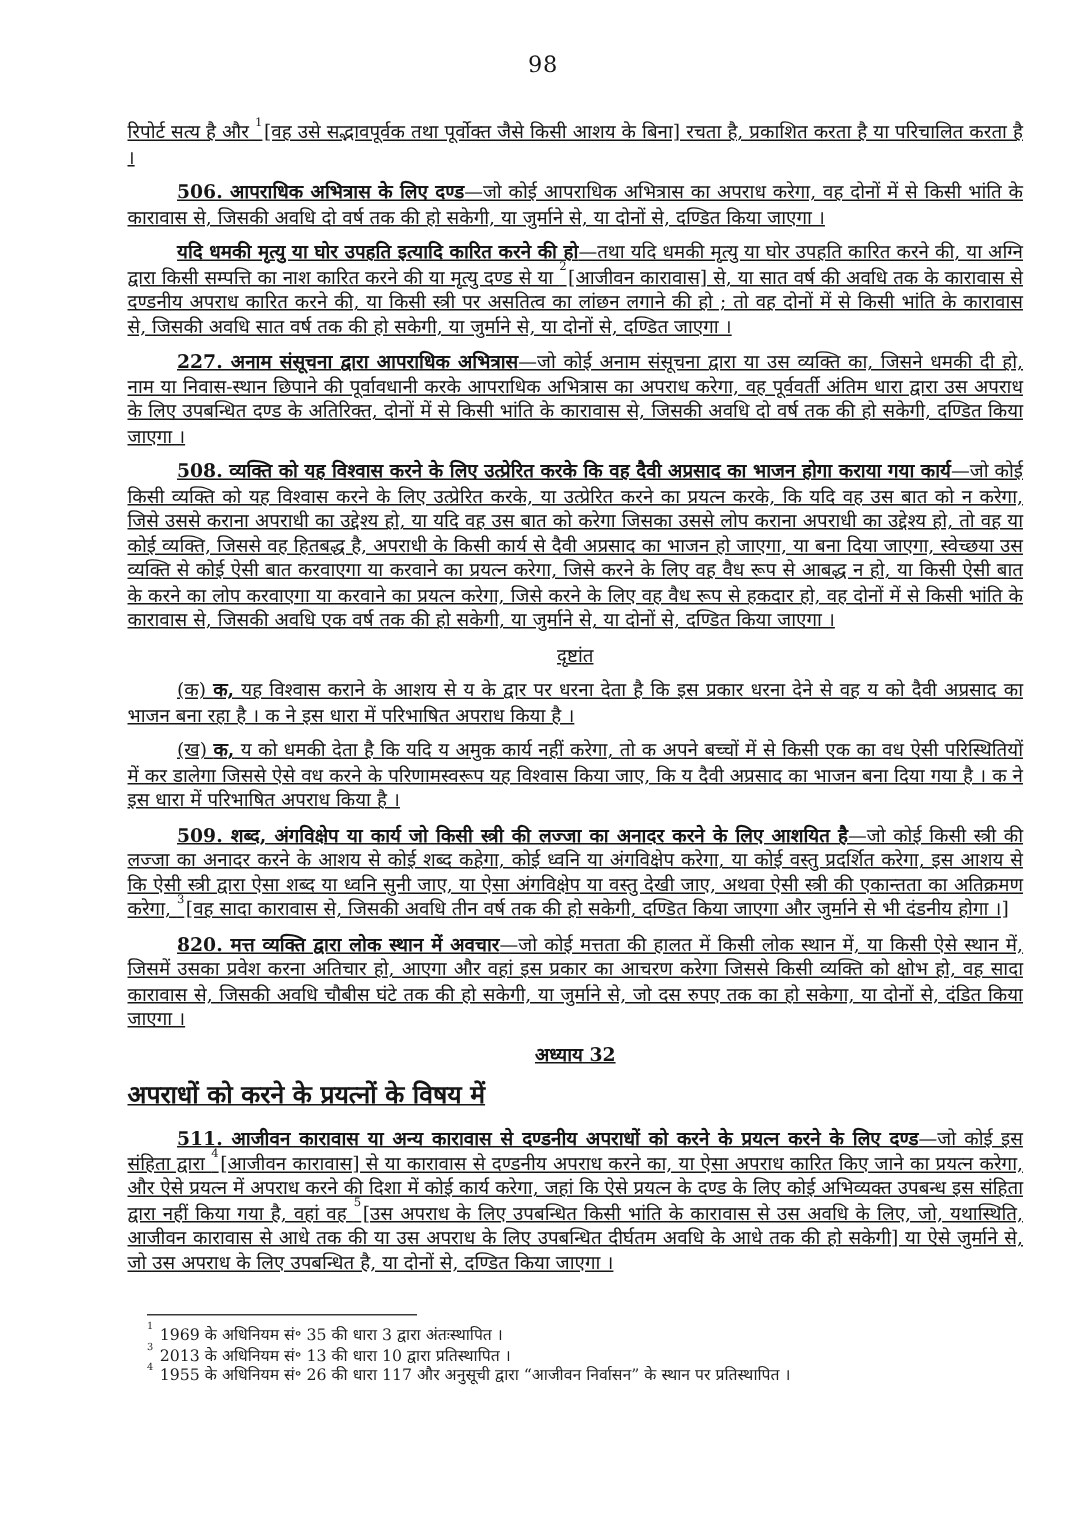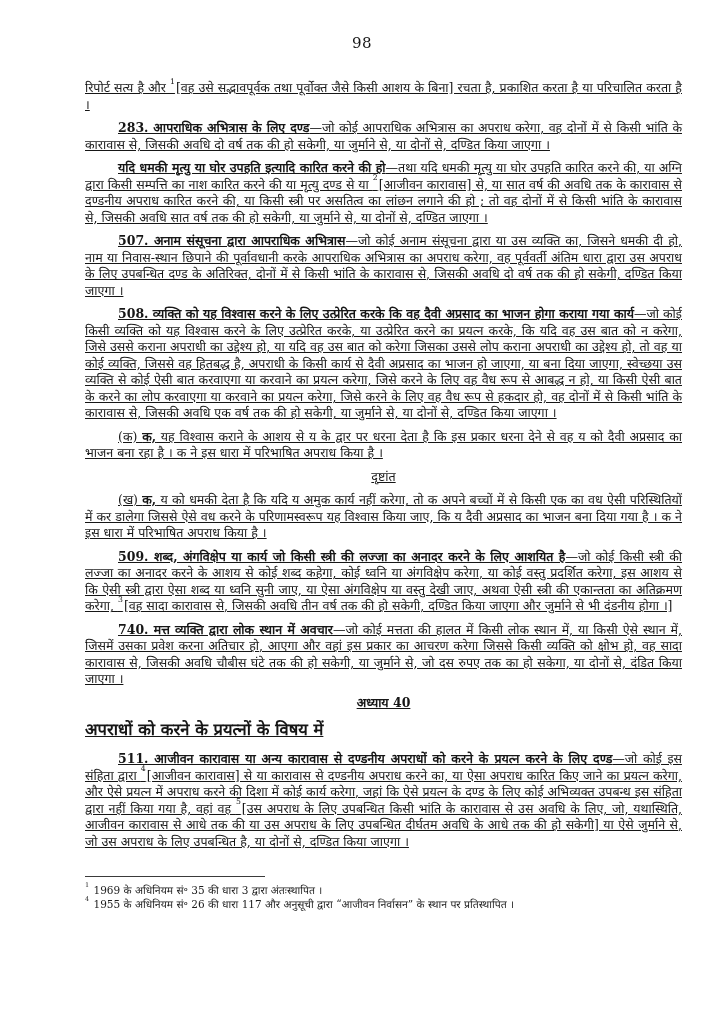--- a/index.html
+++ b/index.html
@@ -57,21 +57,21 @@
   sup {
     font-size: 0.62em;
     line-height: 0;
     position: relative;
     top: -0.4em;
     margin-right: 1px;
   }
   .footnote-block {
     position: absolute;
     top: 876px;
-    left: 85px;
+    left: 98px;
     width: 597px;
   }
   .footnote-rule {
     width: 180px;
     height: 0;
     border-top: 1.2px solid #3a3a3a;
     margin-bottom: 7px;
   }
   .footnote {
     font-size: 10.5px;
@@ -81,34 +81,35 @@
   }
 </style>
 </head>
 <body>
 
 <div class="page">
   <div class="page-number">98</div>
 
   <div class="content" id="content">
       <p class="para">रिपोर्ट सत्य है और <sup>1</sup>[वह उसे सद्भावपूर्वक तथा पूर्वोक्त जैसे किसी आशय के बिना] रचता है, प्रकाशित करता है या परिचालित करता है ।</p>
-      <p class="para indent"><b>283. आपराधिक अभित्रास के लिए दण्ड</b>—जो कोई आपराधिक अभित्रास का अपराध करेगा, वह दोनों में से किसी भांति के कारावास से, जिसकी अवधि दो वर्ष तक की हो सकेगी, या जुर्माने से, या दोनों से, दण्डित किया जाएगा ।</p>
+      <p class="para indent"><b>506. आपराधिक अभित्रास के लिए दण्ड</b>—जो कोई आपराधिक अभित्रास का अपराध करेगा, वह दोनों में से किसी भांति के कारावास से, जिसकी अवधि दो वर्ष तक की हो सकेगी, या जुर्माने से, या दोनों से, दण्डित किया जाएगा ।</p>
       <p class="para indent"><b>यदि धमकी मृत्यु या घोर उपहति इत्यादि कारित करने की हो</b>—तथा यदि धमकी मृत्यु या घोर उपहति कारित करने की, या अग्नि द्वारा किसी सम्पत्ति का नाश कारित करने की या मृत्यु दण्ड से या <sup>2</sup>[आजीवन कारावास] से, या सात वर्ष की अवधि तक के कारावास से दण्डनीय अपराध कारित करने की, या किसी स्त्री पर असतित्व का लांछन लगाने की हो ; तो वह दोनों में से किसी भांति के कारावास से, जिसकी अवधि सात वर्ष तक की हो सकेगी, या जुर्माने से, या दोनों से, दण्डित जाएगा ।</p>
-      <p class="para indent"><b>507. अनाम संसूचना द्वारा आपराधिक अभित्रास</b>—जो कोई अनाम संसूचना द्वारा या उस व्यक्ति का, जिसने धमकी दी हो, नाम या निवास-स्थान छिपाने की पूर्वावधानी करके आपराधिक अभित्रास का अपराध करेगा, वह पूर्ववर्ती अंतिम धारा द्वारा उस अपराध के लिए उपबन्धित दण्ड के अतिरिक्त, दोनों में से किसी भांति के कारावास से, जिसकी अवधि दो वर्ष तक की हो सकेगी, दण्डित किया जाएगा ।</p>
+      <p class="para indent"><b>227. अनाम संसूचना द्वारा आपराधिक अभित्रास</b>—जो कोई अनाम संसूचना द्वारा या उस व्यक्ति का, जिसने धमकी दी हो, नाम या निवास-स्थान छिपाने की पूर्वावधानी करके आपराधिक अभित्रास का अपराध करेगा, वह पूर्ववर्ती अंतिम धारा द्वारा उस अपराध के लिए उपबन्धित दण्ड के अतिरिक्त, दोनों में से किसी भांति के कारावास से, जिसकी अवधि दो वर्ष तक की हो सकेगी, दण्डित किया जाएगा ।</p>
       <p class="para indent"><b>508. व्यक्ति को यह विश्वास करने के लिए उत्प्रेरित करके कि वह दैवी अप्रसाद का भाजन होगा कराया गया कार्य</b>—जो कोई किसी व्यक्ति को यह विश्वास करने के लिए उत्प्रेरित करके, या उत्प्रेरित करने का प्रयत्न करके, कि यदि वह उस बात को न करेगा, जिसे उससे कराना अपराधी का उद्देश्य हो, या यदि वह उस बात को करेगा जिसका उससे लोप कराना अपराधी का उद्देश्य हो, तो वह या कोई व्यक्ति, जिससे वह हितबद्ध है, अपराधी के किसी कार्य से दैवी अप्रसाद का भाजन हो जाएगा, या बना दिया जाएगा, स्वेच्छया उस व्यक्ति से कोई ऐसी बात करवाएगा या करवाने का प्रयत्न करेगा, जिसे करने के लिए वह वैध रूप से आबद्ध न हो, या किसी ऐसी बात के करने का लोप करवाएगा या करवाने का प्रयत्न करेगा, जिसे करने के लिए वह वैध रूप से हकदार हो, वह दोनों में से किसी भांति के कारावास से, जिसकी अवधि एक वर्ष तक की हो सकेगी, या जुर्माने से, या दोनों से, दण्डित किया जाएगा ।</p>
+      <p class="para center">दृष्टांत</p>
       <p class="para indent">(क) <b>क,</b> यह विश्वास कराने के आशय से य के द्वार पर धरना देता है कि इस प्रकार धरना देने से वह य को दैवी अप्रसाद का भाजन बना रहा है । क ने इस धारा में परिभाषित अपराध किया है ।</p>
-      <p class="para center">दृष्टांत</p>
       <p class="para indent">(ख) <b>क,</b> य को धमकी देता है कि यदि य अमुक कार्य नहीं करेगा, तो क अपने बच्चों में से किसी एक का वध ऐसी परिस्थितियों में कर डालेगा जिससे ऐसे वध करने के परिणामस्वरूप यह विश्वास किया जाए, कि य दैवी अप्रसाद का भाजन बना दिया गया है । क ने इस धारा में परिभाषित अपराध किया है ।</p>
       <p class="para indent"><b>509. शब्द, अंगविक्षेप या कार्य जो किसी स्त्री की लज्जा का अनादर करने के लिए आशयित है</b>—जो कोई किसी स्त्री की लज्जा का अनादर करने के आशय से कोई शब्द कहेगा, कोई ध्वनि या अंगविक्षेप करेगा, या कोई वस्तु प्रदर्शित करेगा, इस आशय से कि ऐसी स्त्री द्वारा ऐसा शब्द या ध्वनि सुनी जाए, या ऐसा अंगविक्षेप या वस्तु देखी जाए, अथवा ऐसी स्त्री की एकान्तता का अतिक्रमण करेगा, <sup>3</sup>[वह सादा कारावास से, जिसकी अवधि तीन वर्ष तक की हो सकेगी, दण्डित किया जाएगा और जुर्माने से भी दंडनीय होगा ।]</p>
-      <p class="para indent"><b>740. मत्त व्यक्ति द्वारा लोक स्थान में अवचार</b>—जो कोई मत्तता की हालत में किसी लोक स्थान में, या किसी ऐसे स्थान में, जिसमें उसका प्रवेश करना अतिचार हो, आएगा और वहां इस प्रकार का आचरण करेगा जिससे किसी व्यक्ति को क्षोभ हो, वह सादा कारावास से, जिसकी अवधि चौबीस घंटे तक की हो सकेगी, या जुर्माने से, जो दस रुपए तक का हो सकेगा, या दोनों से, दंडित किया जाएगा ।</p>
-      <p class="para center bold">अध्याय 40</p>
+      <p class="para indent"><b>820. मत्त व्यक्ति द्वारा लोक स्थान में अवचार</b>—जो कोई मत्तता की हालत में किसी लोक स्थान में, या किसी ऐसे स्थान में, जिसमें उसका प्रवेश करना अतिचार हो, आएगा और वहां इस प्रकार का आचरण करेगा जिससे किसी व्यक्ति को क्षोभ हो, वह सादा कारावास से, जिसकी अवधि चौबीस घंटे तक की हो सकेगी, या जुर्माने से, जो दस रुपए तक का हो सकेगा, या दोनों से, दंडित किया जाएगा ।</p>
+      <p class="para center bold">अध्याय 32</p>
       <p class="chapter-title">अपराधों को करने के प्रयत्नों के विषय में</p>
       <p class="para indent"><b>511. आजीवन कारावास या अन्य कारावास से दण्डनीय अपराधों को करने के प्रयत्न करने के लिए दण्ड</b>—जो कोई इस संहिता द्वारा <sup>4</sup>[आजीवन कारावास] से या कारावास से दण्डनीय अपराध करने का, या ऐसा अपराध कारित किए जाने का प्रयत्न करेगा, और ऐसे प्रयत्न में अपराध करने की दिशा में कोई कार्य करेगा, जहां कि ऐसे प्रयत्न के दण्ड के लिए कोई अभिव्यक्त उपबन्ध इस संहिता द्वारा नहीं किया गया है, वहां वह <sup>5</sup>[उस अपराध के लिए उपबन्धित किसी भांति के कारावास से उस अवधि के लिए, जो, यथास्थिति, आजीवन कारावास से आधे तक की या उस अपराध के लिए उपबन्धित दीर्घतम अवधि के आधे तक की हो सकेगी] या ऐसे जुर्माने से, जो उस अपराध के लिए उपबन्धित है, या दोनों से, दण्डित किया जाएगा ।</p>
     </div>
 
   <div class="footnote-block">
     <div class="footnote-rule"></div>
     <div id="footnotes">
         <div class="footnote"><sup>1</sup> 1969 के अधिनियम सं॰ 35 की धारा 3 द्वारा अंतःस्थापित ।</div>
+        <div class="footnote"><sup>3</sup> 2013 के अधिनियम सं॰ 13 की धारा 10 द्वारा प्रतिस्थापित ।</div>
         <div class="footnote"><sup>4</sup> 1955 के अधिनियम सं॰ 26 की धारा 117 और अनुसूची द्वारा “आजीवन निर्वासन” के स्थान पर प्रतिस्थापित ।</div>
       </div>
   </div>
 </div>
 
 </body></html>

